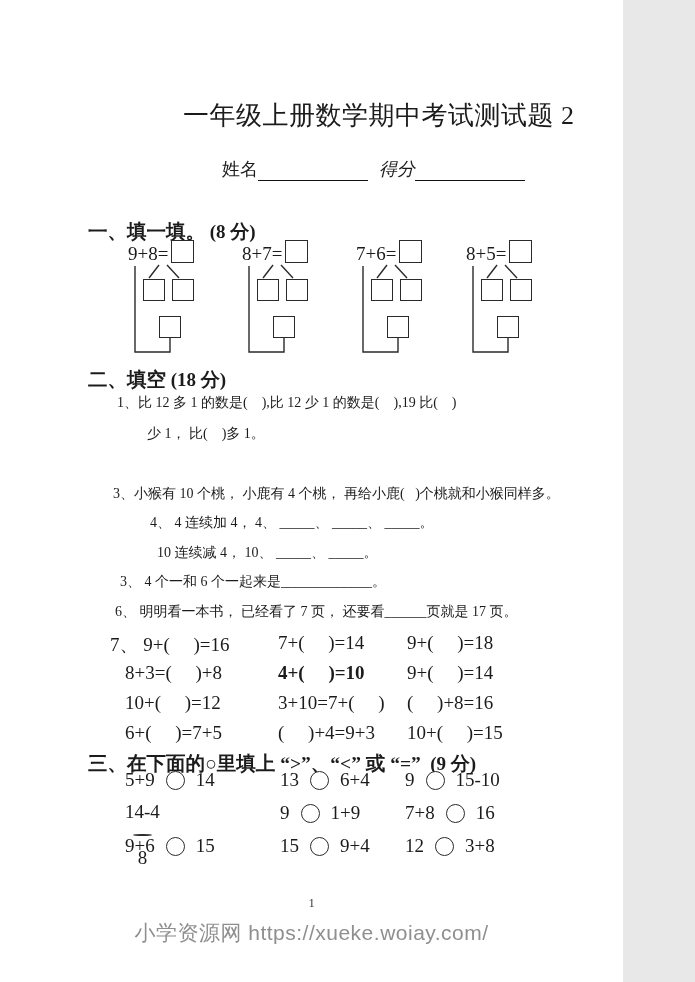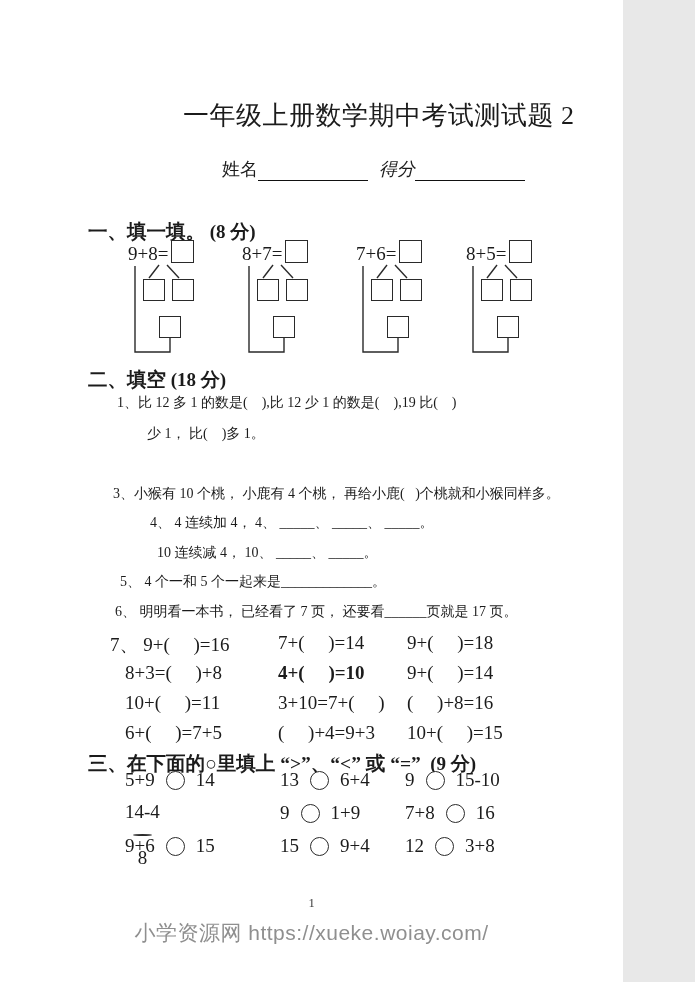--- a/index.html
+++ b/index.html
@@ -103,35 +103,35 @@
     <div class="bx b"></div>
   </div>
 
   <div class="abs sec-head" style="top:366px;"><span>二、填空</span><span class="pts"> (18 分)</span></div>
 
   <div class="tline" style="left:117px;top:394px;">1、比 12 多 1 的数是(    ),比 12 少 1 的数是(    ),19 比(    )</div>
   <div class="tline" style="left:147px;top:425px;">少 1， 比(    )多 1。</div>
   <div class="tline" style="left:113px;top:485px;">3、小猴有 10 个桃， 小鹿有 4 个桃， 再给小鹿(   )个桃就和小猴同样多。</div>
   <div class="tline" style="left:134px;top:514px;margin-left:16px;">4、 4 连续加 4， 4、 _____、 _____、 _____。</div>
   <div class="tline" style="left:157px;top:544px;">10 连续减 4， 10、 _____、 _____。</div>
-  <div class="tline" style="left:120px;top:573px;">5、 4 个一和 5 个一起来是_____________。</div>
+  <div class="tline" style="left:120px;top:573px;">3、 4 个一和 6 个一起来是_____________。</div>
   <div class="tline" style="left:115px;top:603px;">6、 明明看一本书， 已经看了 7 页， 还要看______页就是 17 页。</div>
 
   <div>
     <span class="i7cell" style="left:110px;top:632px;">7、 9+(     )=16</span>
     <span class="i7cell" style="left:278px;top:632px;">7+(     )=14</span>
     <span class="i7cell" style="left:407px;top:632px;">9+(     )=18</span>
   </div>
   <div>
     <span class="i7cell" style="left:125px;top:662px;">8+3=(     )+8</span>
     <span class="i7cell" style="left:278px;top:662px;font-weight:bold;">4+(     )=10</span>
     <span class="i7cell" style="left:407px;top:662px;">9+(     )=14</span>
   </div>
   <div>
-    <span class="i7cell" style="left:125px;top:692px;">10+(     )=11</span>
+    <span class="i7cell" style="left:125px;top:692px;">10+(     )=12</span>
     <span class="i7cell" style="left:278px;top:692px;">3+10=7+(     )</span>
     <span class="i7cell" style="left:407px;top:692px;">(     )+8=16</span>
   </div>
   <div>
     <span class="i7cell" style="left:125px;top:722px;">6+(     )=7+5</span>
     <span class="i7cell" style="left:278px;top:722px;">(     )+4=9+3</span>
     <span class="i7cell" style="left:407px;top:722px;">10+(     )=15</span>
   </div>
 
   <div class="abs sec-head" style="top:750px;"><span>三、在下面的○里填上 “&gt;”、“&lt;” 或 “=”</span><span class="pts">  (9 分)</span></div>

